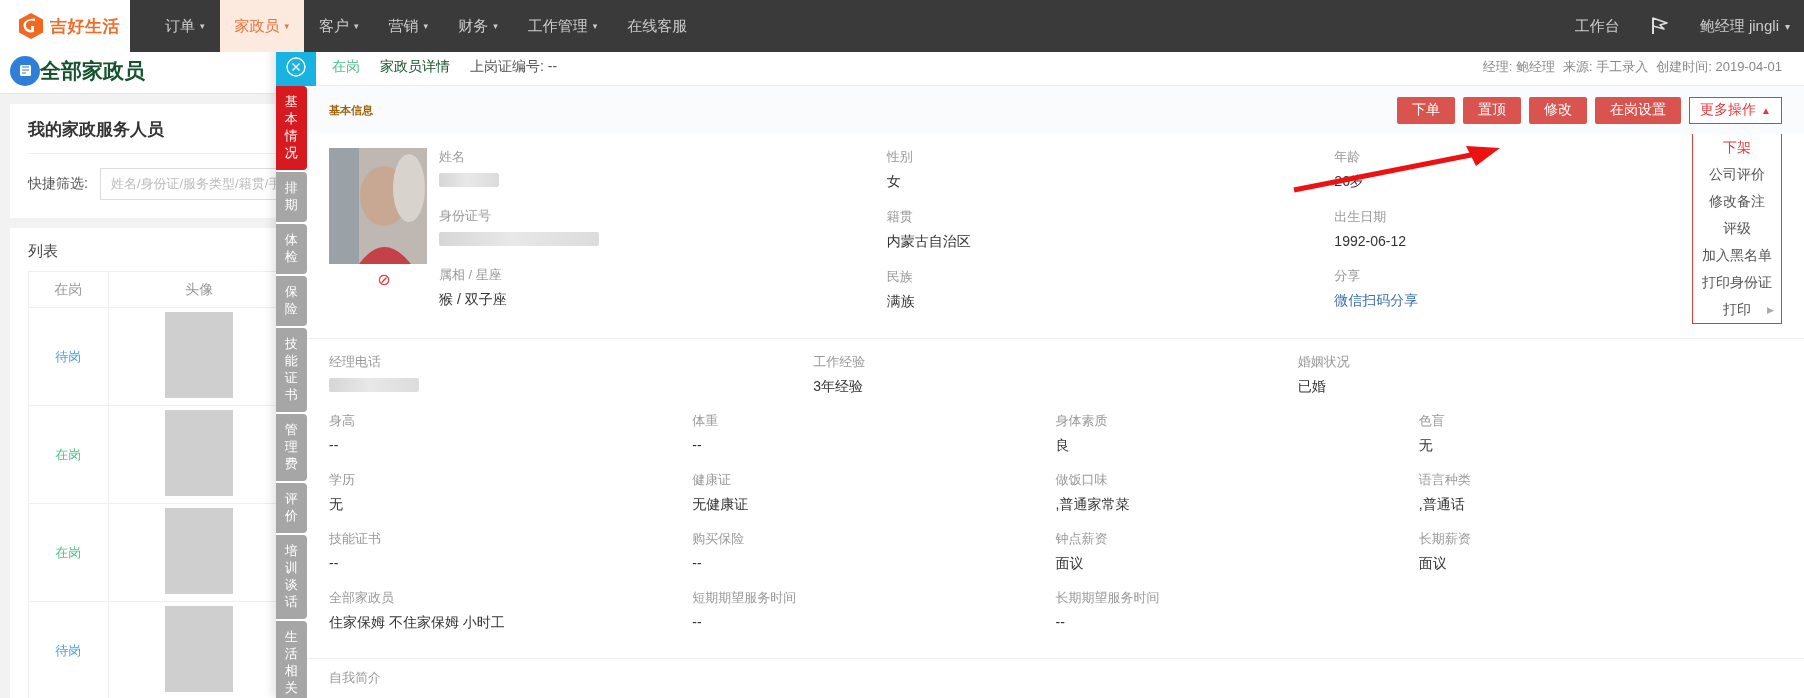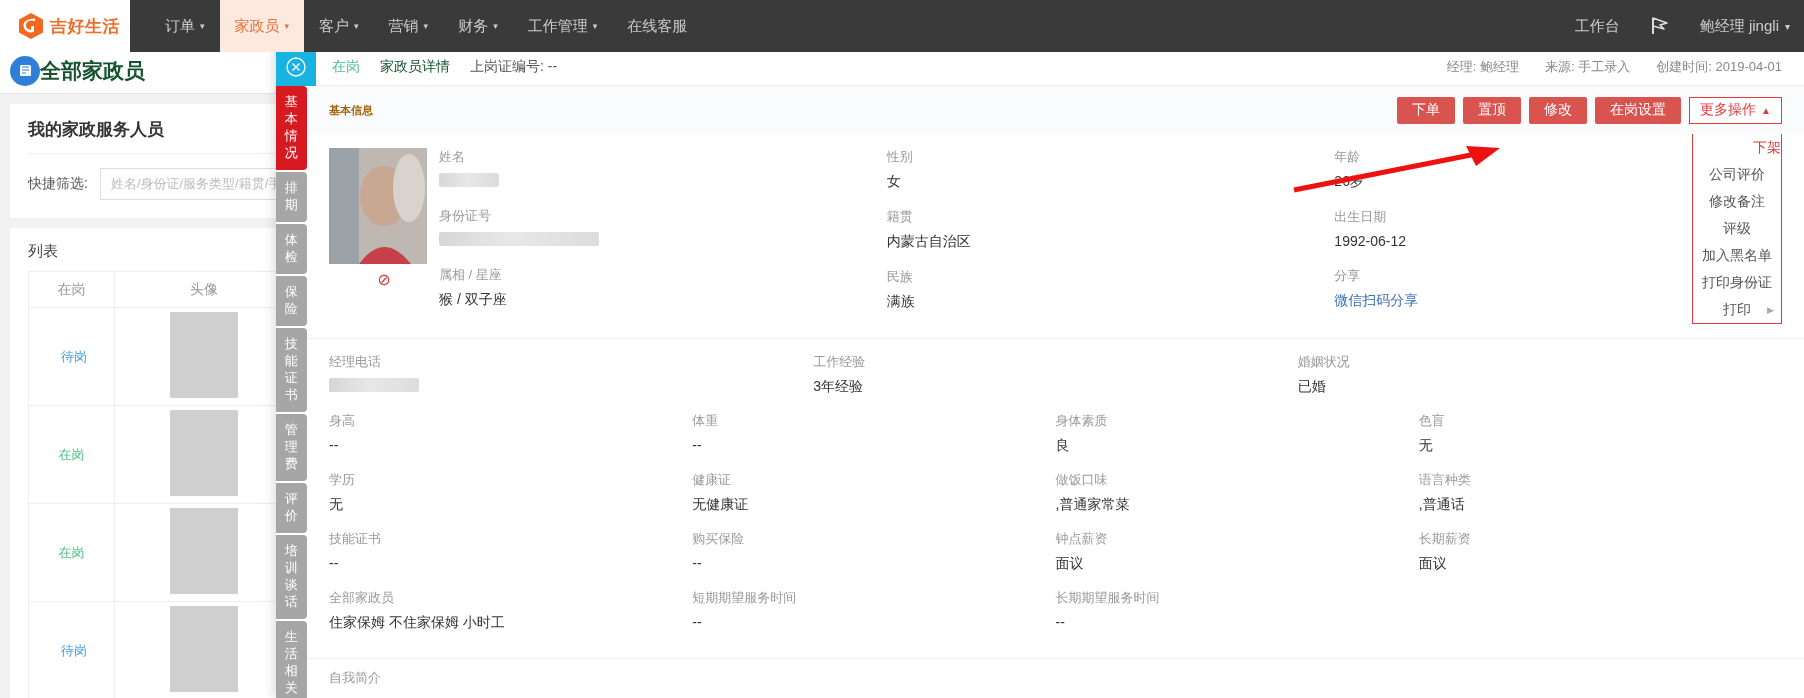--- a/index.html
+++ b/index.html
@@ -36,21 +36,21 @@
   .card .rule { border-top:1px solid #eee; margin:0 0 14px 0; }
   .filter-row { display:flex; align-items:center; gap:12px; }
   .filter-label { color:#555; font-size:14px; white-space:nowrap; }
   .filter-input { flex:1; height:32px; border:1px solid #ddd; padding:0 10px; color:#bbb; font-size:13px; display:flex; align-items:center; background:#fff;}
 
   .list-card { background:#fff; margin:0 10px; padding:14px 18px; }
   .list-card .lbl { font-size:15px; color:#444; margin-bottom:10px;}
   table.lst { border-collapse:collapse; width:430px; }
   table.lst th { border:1px solid #eee; height:36px; font-weight:normal; color:#999; font-size:14px; }
   table.lst td { border:1px solid #eee; height:98px; text-align:center; vertical-align:middle; font-size:13px;}
-  .st-dai { color:#4a9fe0;padding-left:6px; }
+  .st-dai { color:#4a9fe0; }
   .st-zai { color:#4fc08d; }
   .blur-name { display:inline-block; height:13px; width:62px; background:linear-gradient(90deg,#dadada,#e9e9e9 40%,#dcdcdc); border-radius:2px;}
   .agecell { color:#777; font-size:13px; margin-top:5px;}
   .ban { color:#e03a3a; font-size:15px; }
   .avatar-ph { width:68px; height:86px; display:inline-block; background:#cfcfcf; filter:blur(0px);}
 
   
   .modal { position:absolute; top:48px; left:276px; width:1528px; height:650px; background:#fff; z-index:30; box-shadow:-3px 0 10px rgba(0,0,0,.12);}
   .close-sq { position:absolute; top:0; left:0; width:40px; height:38px; background:#18b3e0; display:flex; align-items:center; justify-content:center; cursor:pointer;}
   .close-sq svg { display:block; }
@@ -60,35 +60,35 @@
           padding:7px 0 9px 0; margin-bottom:2px; border-radius:0 4px 4px 0; cursor:pointer; letter-spacing:.5px;}
   .vtab.active { background:#d71920; }
   .vtab span { display:block; }
 
   .modal-top { position:absolute; top:0; left:40px; right:0; height:38px; display:flex; align-items:center; border-bottom:1px solid #eee; background:#fff;}
   .mt-l { display:flex; align-items:center; gap:20px; padding-left:16px; font-size:14px;}
   .mt-zaigang { color:#4fc08d; }
   .mt-detail { color:#14532d; }
   .mt-cert { color:#555; }
   .mt-spacer { flex:1; }
-  .mt-r { display:flex; gap:26px; padding-right:22px; color:#888; font-size:13px;}
+  .mt-r { display:flex; gap:8px; padding-right:22px; color:#888; font-size:13px;}
 
   .modal-body { position:absolute; top:38px; left:31px; right:0; bottom:0; background:#fff; overflow:hidden;}
   .bi-head { display:flex; align-items:center; height:48px; padding:0 22px 0 22px; background:#fafbfc; }
   .bi-title { font-size:11px; font-weight:bold; color:#a16207; }
   .bi-spacer { flex:1; }
   .btn { background:#d9534f; color:#fff; border:none; height:27px; padding:0 15px; font-size:14px; margin-left:8px; cursor:pointer;
          font-family:inherit; border-radius:2px;}
   .btn-more { background:#fff; color:#e03a3a; border:1px solid #e03a3a; height:27px; padding:0 10px; font-size:14px; margin-left:8px; cursor:pointer;
               font-family:inherit; display:inline-flex; align-items:center; gap:5px; position:relative; z-index:55;}
   .btn-more .ar { font-size:10px; }
 
   .dropdown { position:absolute; top:48px; right:22px; width:90px; border:1px solid #e03a3a; border-top:none; background:#fff; z-index:54;}
   .dd-item { height:27px; display:flex; align-items:center; justify-content:center; font-size:14px; color:#555; cursor:pointer; position:relative;}
-  .dd-item.hl { color:#e03a3a;justify-content:flex-end; }
+  .dd-item.hl { color:#e03a3a; }
   .dd-item .sub { position:absolute; right:7px; font-size:9px; color:#aaa;}
 
   .sect { padding:14px 22px 10px 22px; border-bottom:1px solid #efefef; }
   .row-flex { display:flex; }
   .photo-col { width:110px; flex:none; }
   .photo { width:98px; height:116px; background:#b9b2ae; display:block;}
   .photo-ban { text-align:center; color:#e03a3a; font-size:16px; margin-top:6px;}
   .fields { flex:1; display:flex; }
   .fcol { flex:1; padding-right:20px; }
   .f { margin-bottom:17px; }

